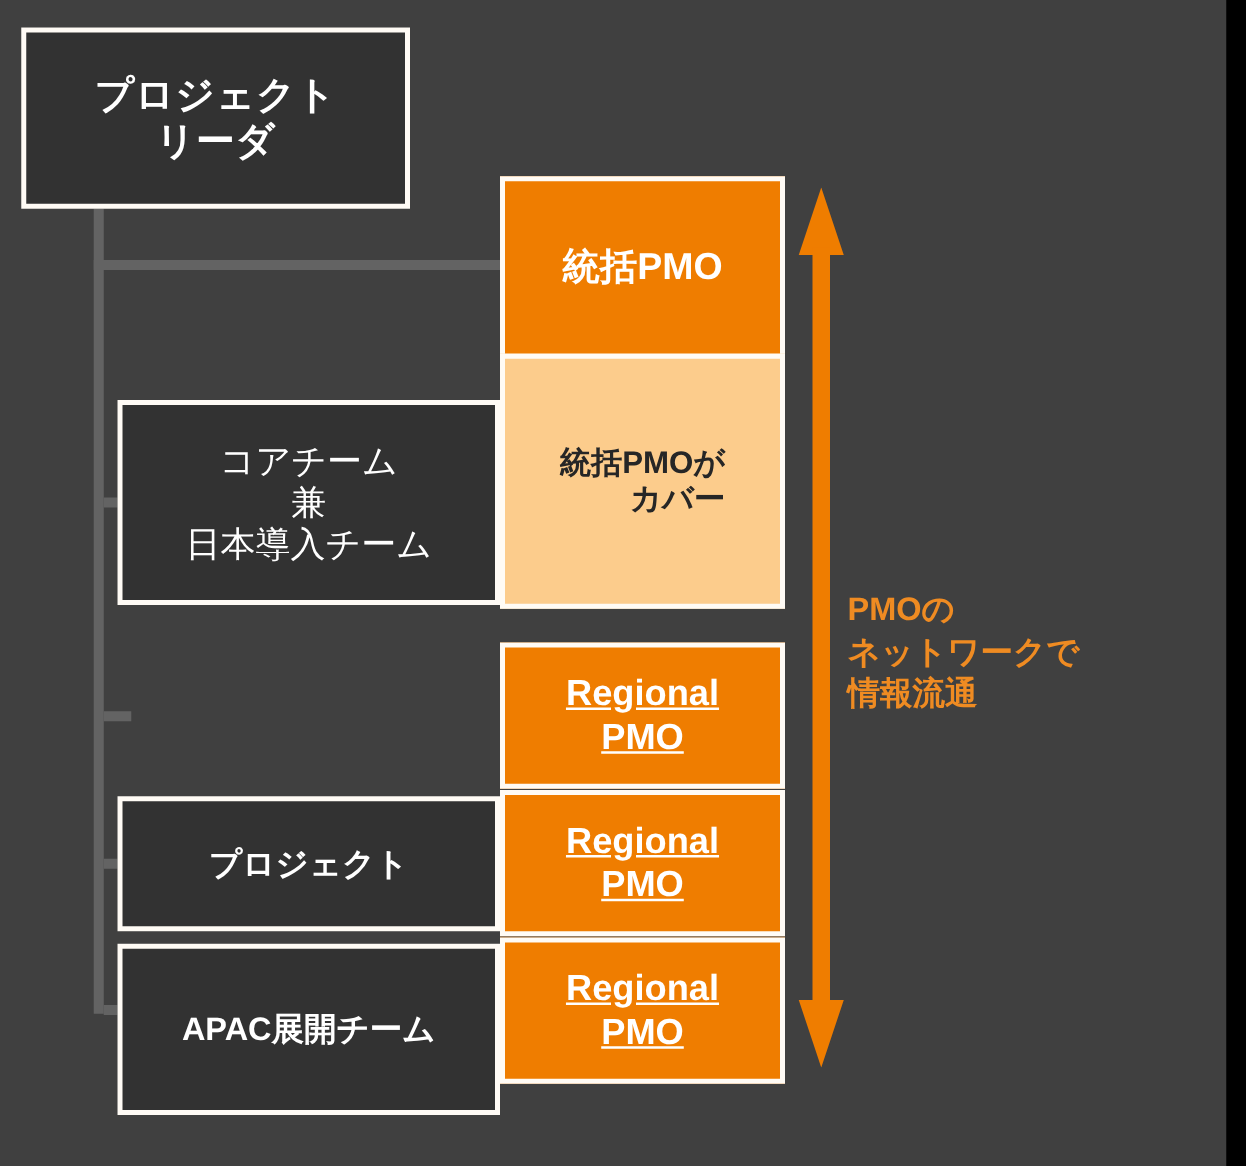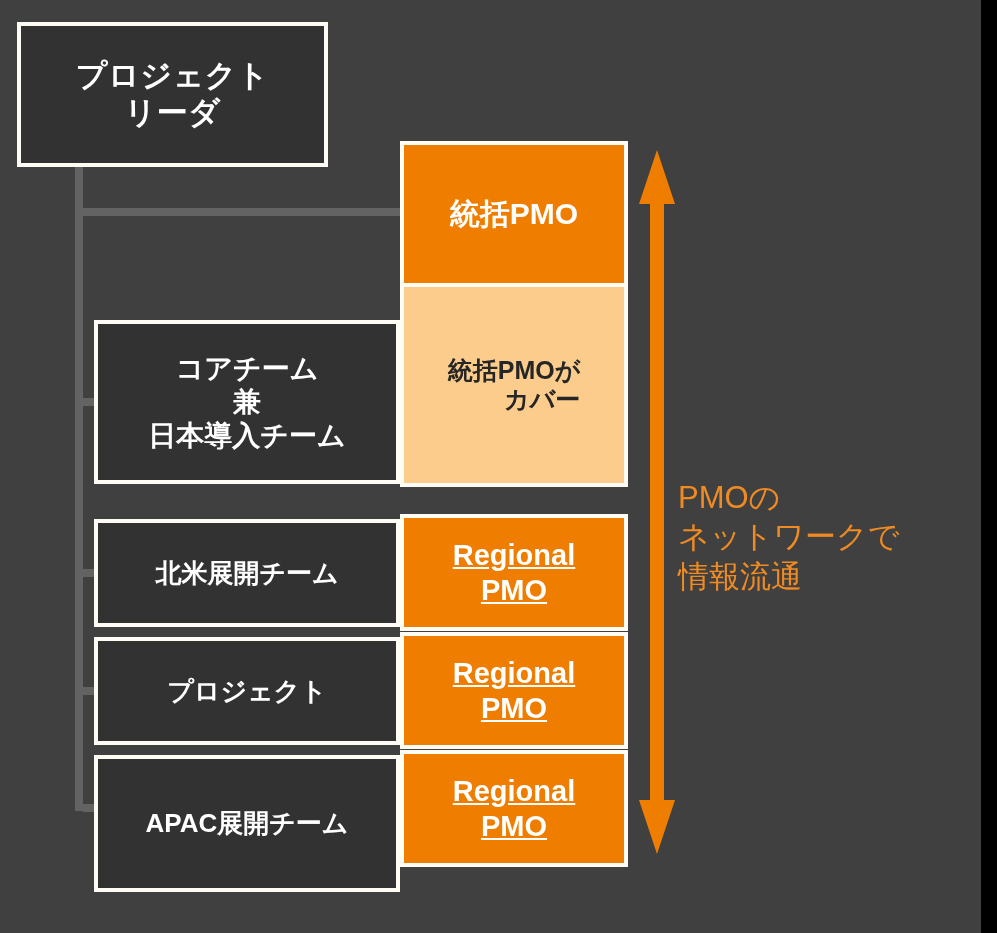--- a/index.html
+++ b/index.html
@@ -47,40 +47,40 @@
   }
   .box-orange {
     background: #EF7D00;
     color: #FFFFFF;
   }
   .box-orange-light {
     background: #FCCC8C;
     color: #262626;
   }
   .t-lead   { font-size: 31px; font-weight: bold; letter-spacing: .5px; }
-  .t-core   { font-size: 28px; font-weight: bold; }
+  .t-core   { font-size: 28px; font-weight: normal; }
   .t-team   { font-size: 26px; font-weight: bold; }
   .t-pmo-hd { font-size: 30px; font-weight: bold; }
   .t-cover  { font-size: 25px; font-weight: bold; text-align: right; }
   .t-reg    { font-size: 29px; font-weight: bold; text-decoration: underline; }
 
   
   #flow-arrow {
     position: absolute;
     left: 637px; top: 150px;
     width: 40px; height: 704px;
   }
   
   #flow-note {
     position: absolute;
     left: 678px; top: 438px;
     width: 300px;
     color: #EF8B22;
-    font-size: 31px;
-    font-weight: normal;
+    font-size: 26px;
+    font-weight: bold;
     line-height: 1.28;
     white-space: pre-line;
   }
 </style>
 </head>
 <body>
 
 <div id="stage">
 
   <div class="trunk" style="left:75px; top:163px; width:8px; height:648px;"></div>
@@ -94,23 +94,20 @@
     <span>プロジェクト
 リーダ</span>
   </div>
 
   <div class="box box-dark t-core" style="left:94px; top:320px; width:306px; height:164px;">
     <span>コアチーム
 兼
 日本導入チーム</span>
   </div>
 
-  <div class="box box-dark t-team" style="left:94px; top:519px; width:306px; height:108px;">
-    <span>北米展開チーム</span>
-  </div>
 
   <div class="box box-dark t-team" style="left:94px; top:637px; width:306px; height:108px;">
     <span>プロジェクト</span>
   </div>
 
   <div class="box box-dark t-team" style="left:94px; top:755px; width:306px; height:137px;">
     <span>APAC展開チーム</span>
   </div>
 
   <div class="box box-orange t-pmo-hd" style="left:400px; top:141px; width:228px; height:146px;">

